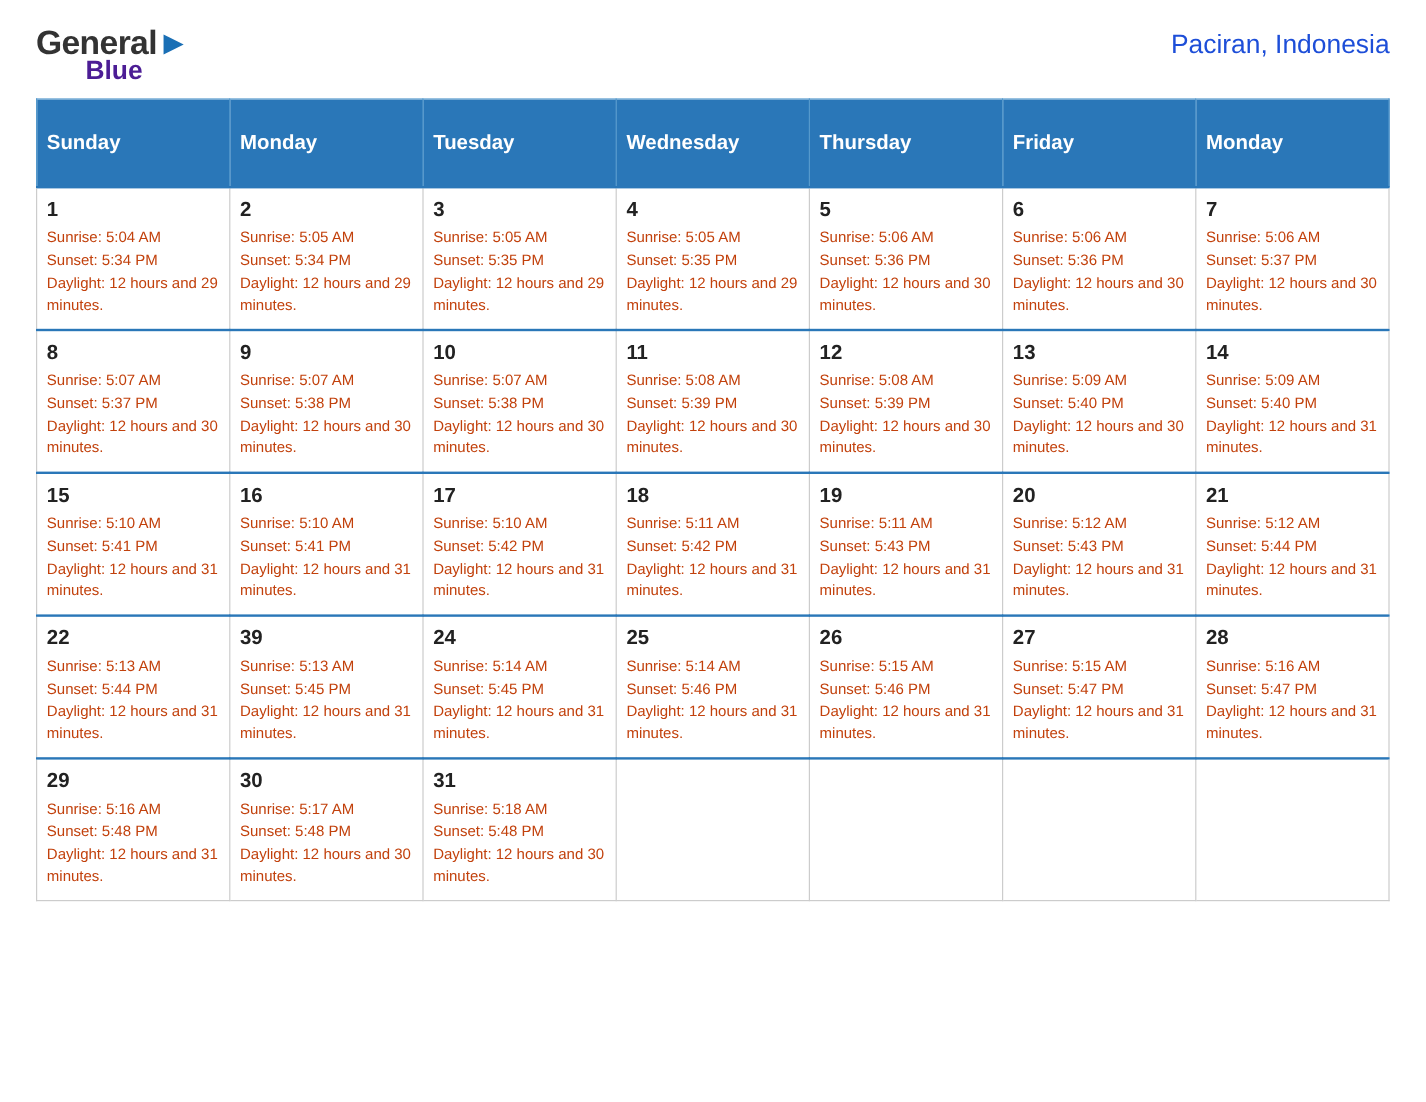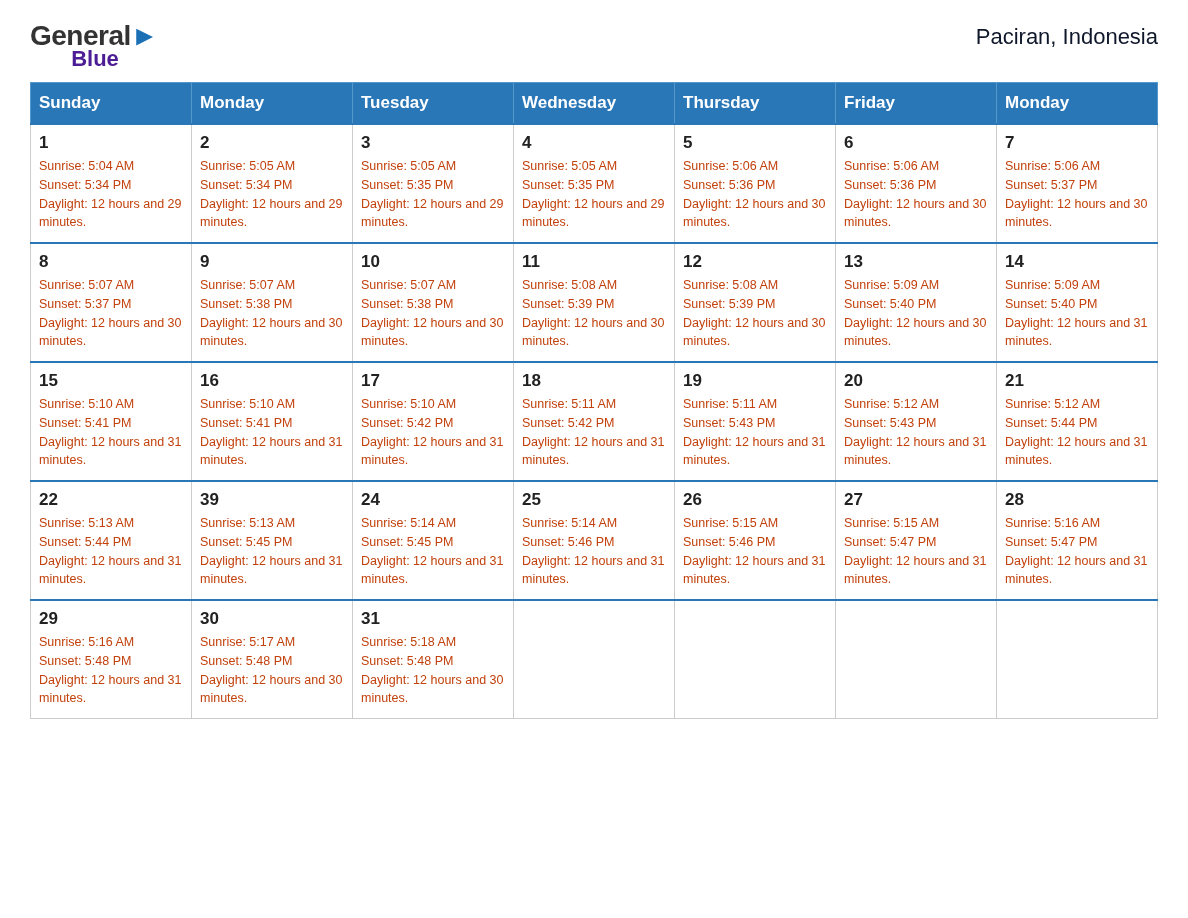--- a/index.html
+++ b/index.html
@@ -40,34 +40,34 @@
     .title-section {
       text-align: right;
     }
     .main-title {
       font-size: 48px;
       font-weight: bold;
       color: #222;
     }
     .subtitle {
       font-size: 22px;
-      color: #0f172a;
+      color: #1d4ed8;
       margin-top: 4px;
     }
     .calendar {
       width: 100%;
       border-collapse: collapse;
       margin-top: 10px;
     }
     .calendar thead tr th {
       background-color: #2a77b8;
       color: #fff;
       font-size: 17px;
       font-weight: bold;
-      padding: 10px 8px;
+      padding: 26px 8px;
       text-align: left;
       border: 1px solid #5599cc;
     }
     .calendar tbody tr td {
       vertical-align: top;
       border: 1px solid #ccc;
       padding: 8px 8px 10px 8px;
       width: 14.28%;
       min-height: 100px;
     }

